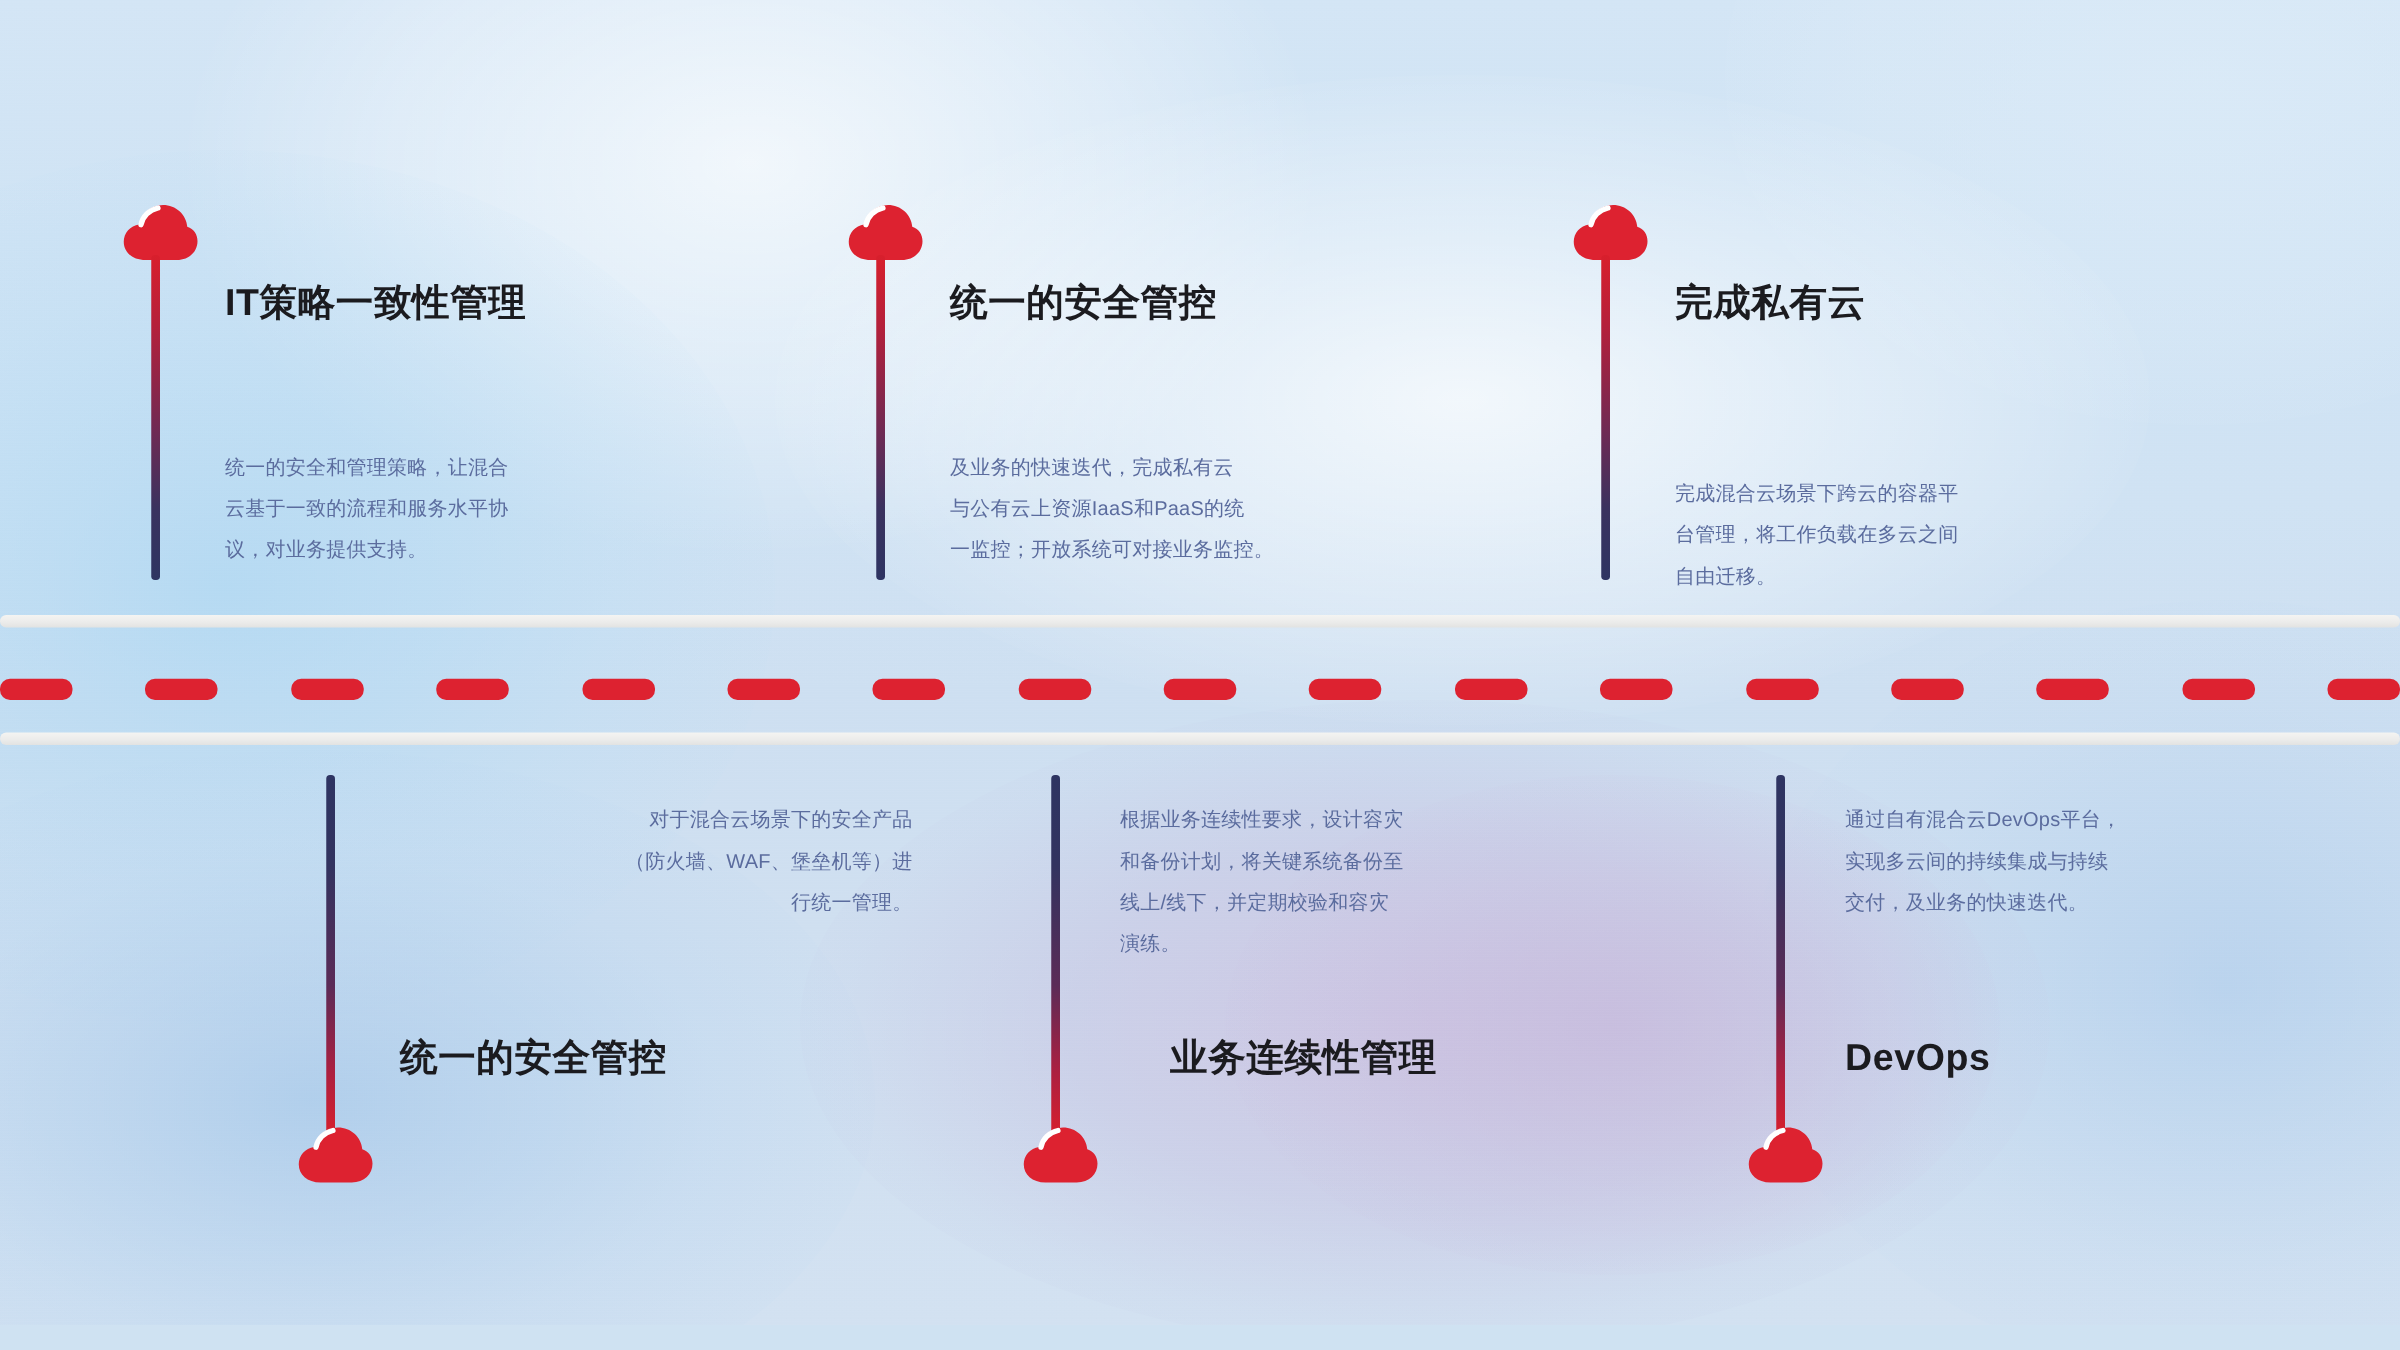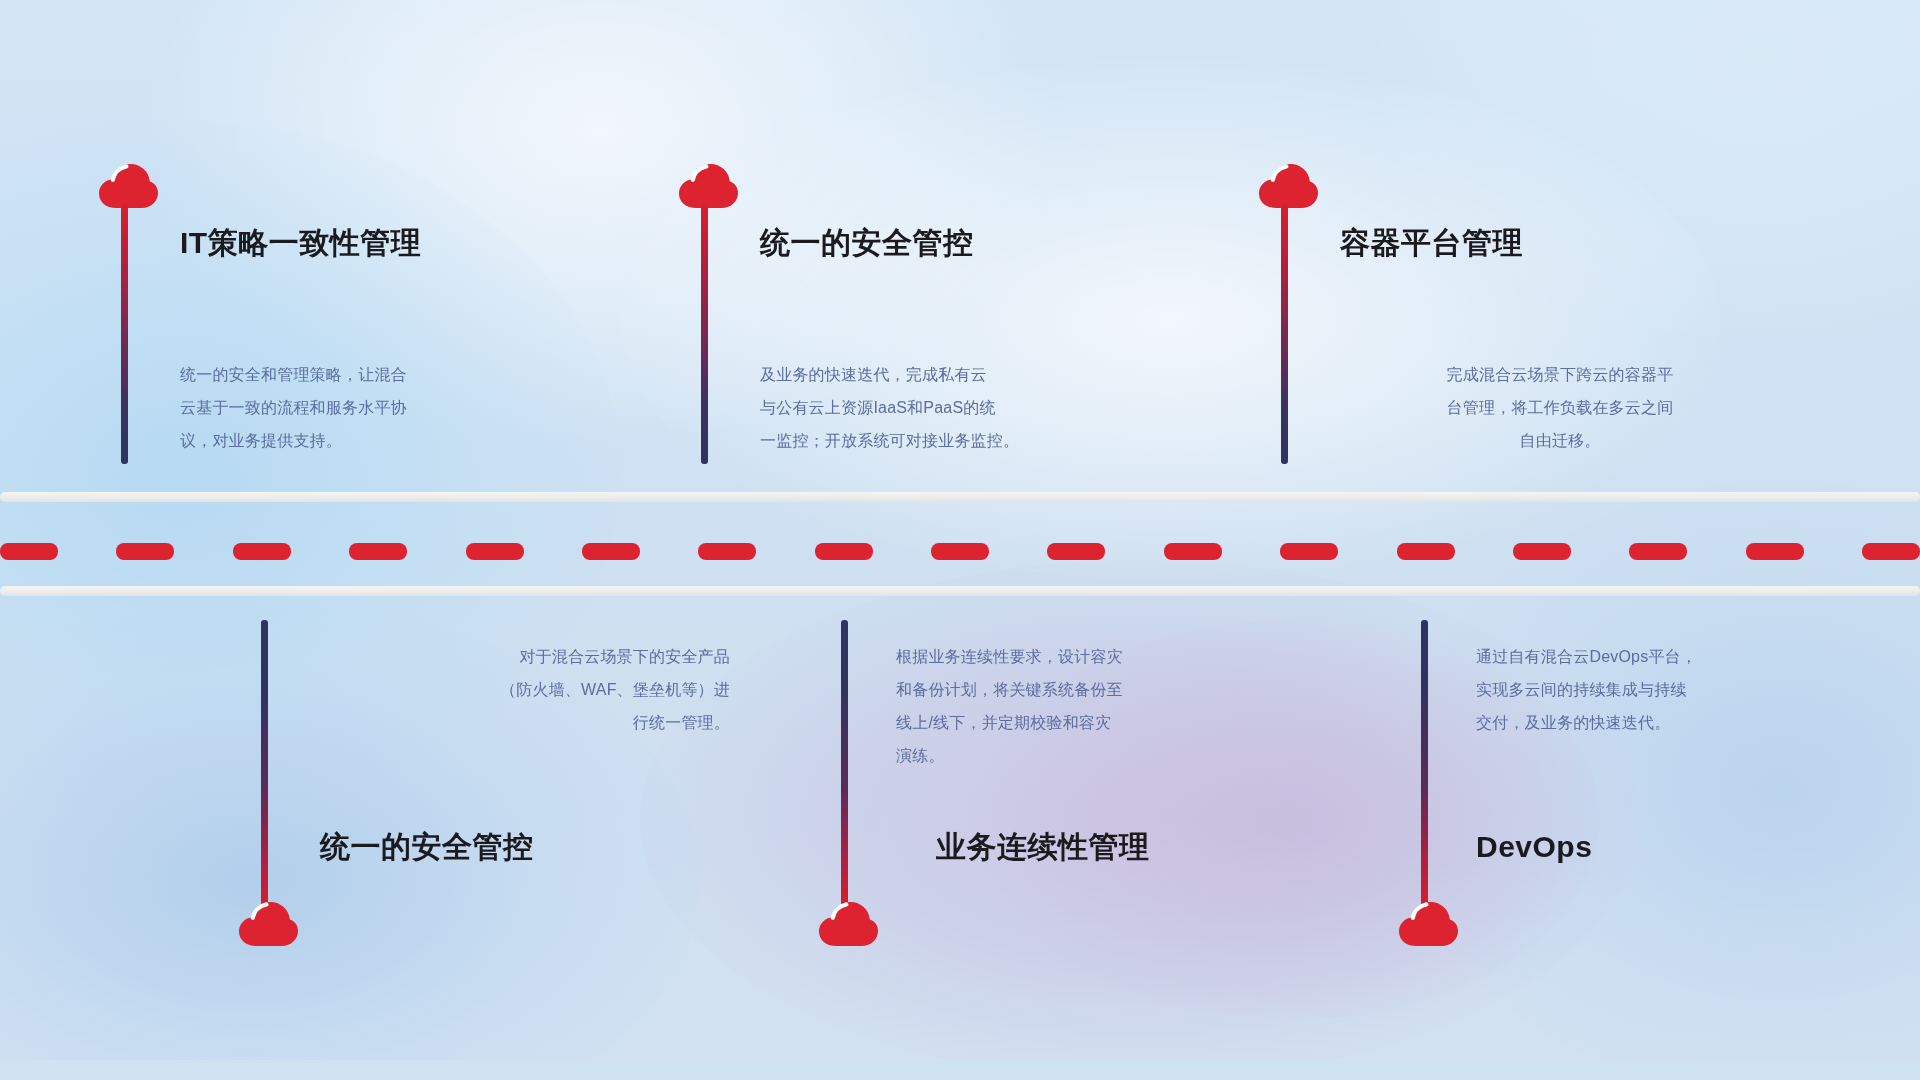--- a/index.html
+++ b/index.html
@@ -197,22 +197,22 @@
   </div>
 
   <div class="col">
     <div class="cloud-pin" style="left:1256px; top:160px;">
       <svg viewBox="0 0 64 50" xmlns="http://www.w3.org/2000/svg">
         <path d="M20.5 48C9.7 48 3 41.6 3 33.4c0-7.1 5.2-12.9 12.3-13.9C17.4 10.6 25.1 4 34.4 4c10.3 0 18.6 7.6 19.4 17.4C59.2 23 62 27.6 62 33c0 8.2-6.6 15-16.6 15z" fill="#dd2230"></path>
         <path d="M16.8 19.8c1.3-6.6 6.6-11.9 13.6-13.4" fill="none" stroke="#ffffff" stroke-width="4.2" stroke-linecap="round"></path>
       </svg>
     </div>
     <div class="stem stem-top" style="left:1281px; top:204px; height:260px;"></div>
-    <div class="col-title" style="left:1340px; top:228px;">容器平台管理</div>
-    <div class="col-body" style="left:1340px; top:358px; width:440px;text-align:center;">完成混合云场景下跨云的容器平
+    <div class="col-title" style="left:1340px; top:228px;">完成私有云</div>
+    <div class="col-body" style="left:1340px; top:379px; width:440px;">完成混合云场景下跨云的容器平
 台管理，将工作负载在多云之间
 自由迁移。</div>
   </div>
 
   <div class="col">
     <div class="stem stem-bottom" style="left:261px; top:620px; height:290px;"></div>
     <div class="cloud-pin" style="left:236px; top:898px;">
       <svg viewBox="0 0 64 50" xmlns="http://www.w3.org/2000/svg">
         <path d="M20.5 48C9.7 48 3 41.6 3 33.4c0-7.1 5.2-12.9 12.3-13.9C17.4 10.6 25.1 4 34.4 4c10.3 0 18.6 7.6 19.4 17.4C59.2 23 62 27.6 62 33c0 8.2-6.6 15-16.6 15z" fill="#dd2230"></path>
         <path d="M16.8 19.8c1.3-6.6 6.6-11.9 13.6-13.4" fill="none" stroke="#ffffff" stroke-width="4.2" stroke-linecap="round"></path>

